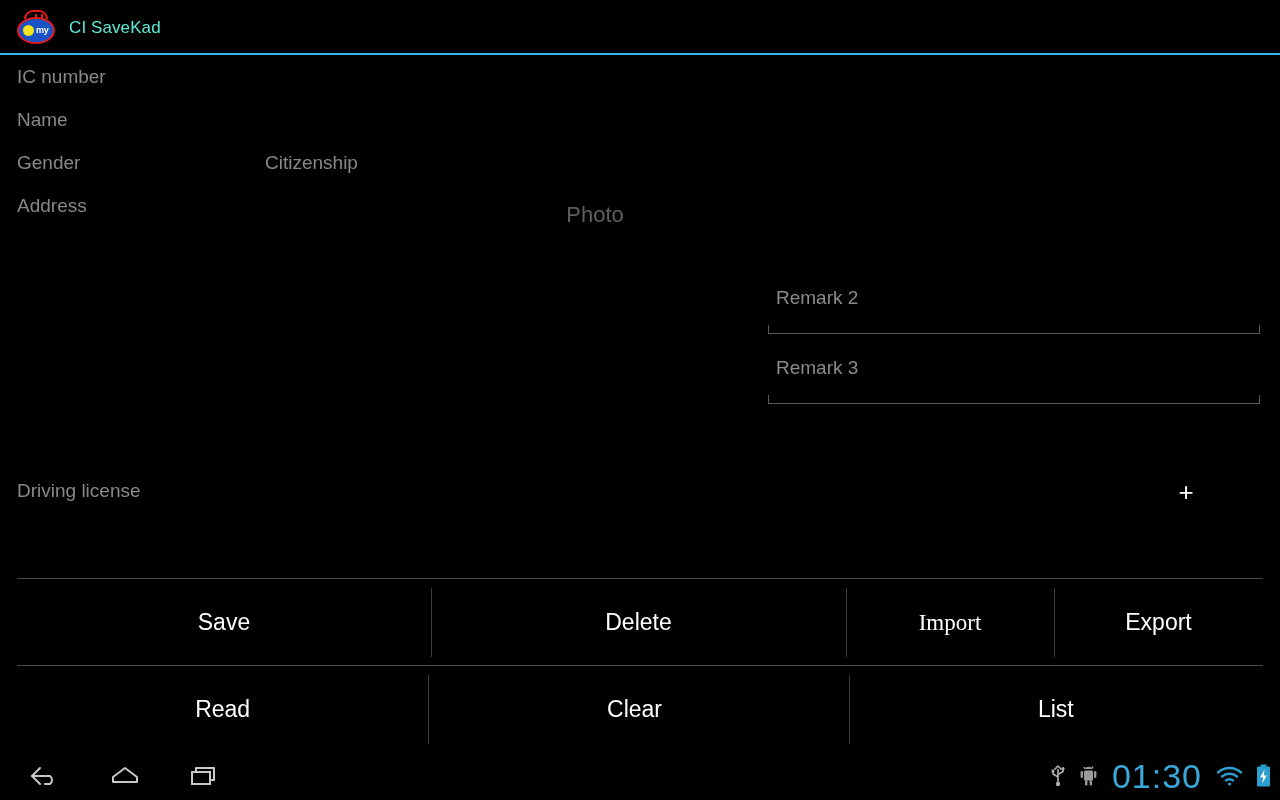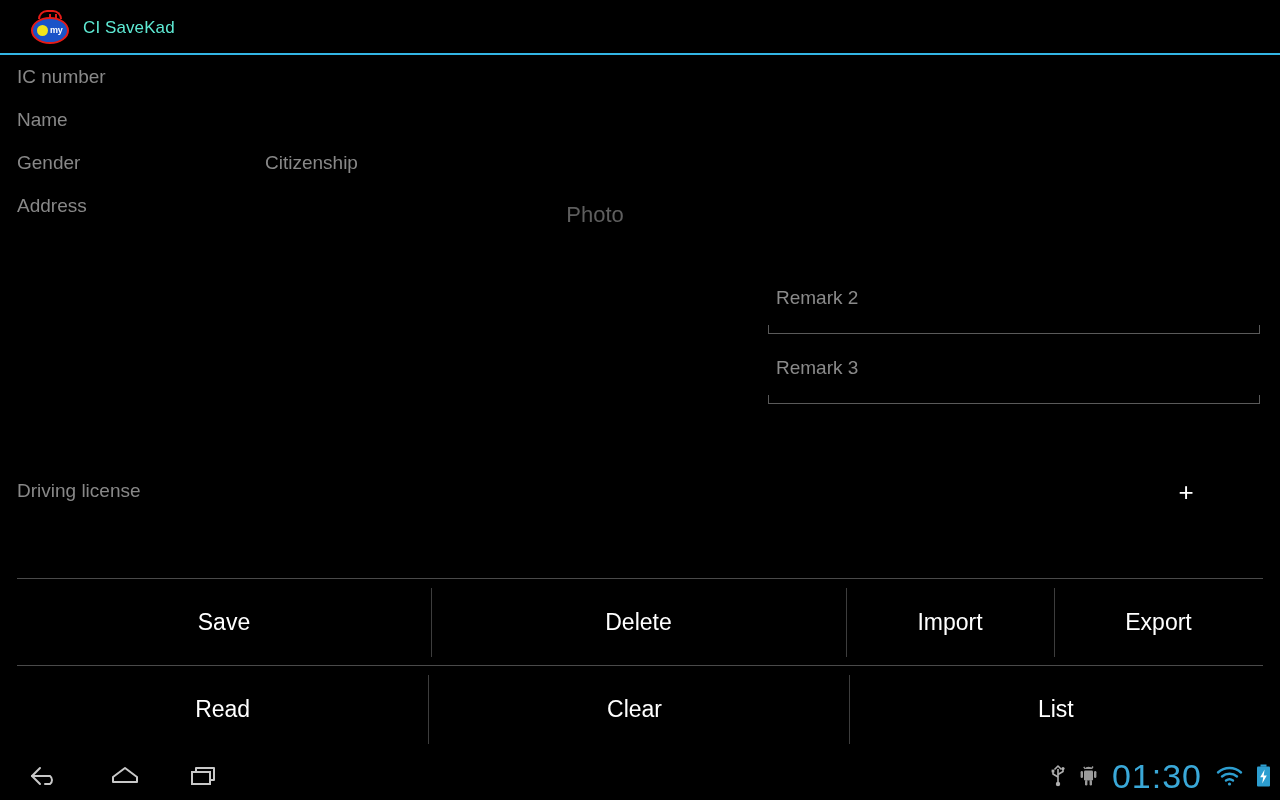--- a/index.html
+++ b/index.html
@@ -22,21 +22,21 @@
 
   
   #action-bar {
     position: absolute;
     left: 0; top: 0;
     width: 1060px;
     height: 55px;
     background: #000;
     display: flex;
     align-items: center;
-    padding-left: 29px;
+    padding-left: 15px;
   }
   #app-icon {
     position: relative;
     width: 42px; height: 36px;
     flex: 0 0 auto;
   }
   #app-icon .ribbon {
     position: absolute;
     left: 9px; top: 0px;
     width: 24px; height: 9px;
@@ -199,21 +199,21 @@
   }
   .gbtn + .gbtn:before {
     content: "";
     position: absolute;
     left: 0; top: 9px;
     width: 1px; height: 69px;
     background: #3d3d3d;
   }
   .w-save   { width: 414px; }
   .w-delete { width: 415px; }
-  .w-import { width: 208px; }
+  .w-import { width: 208px; font-family: Liberation Serif, serif; }
   .w-export { width: 209px; }
   .w-read   { width: 414px; }
   .w-clear  { width: 415px; }
   .w-list   { width: 417px; margin-left: 8px; }
 
   
   #nav-bar {
     position: absolute;
     left: 0; top: 752px;
     width: 1280px;

